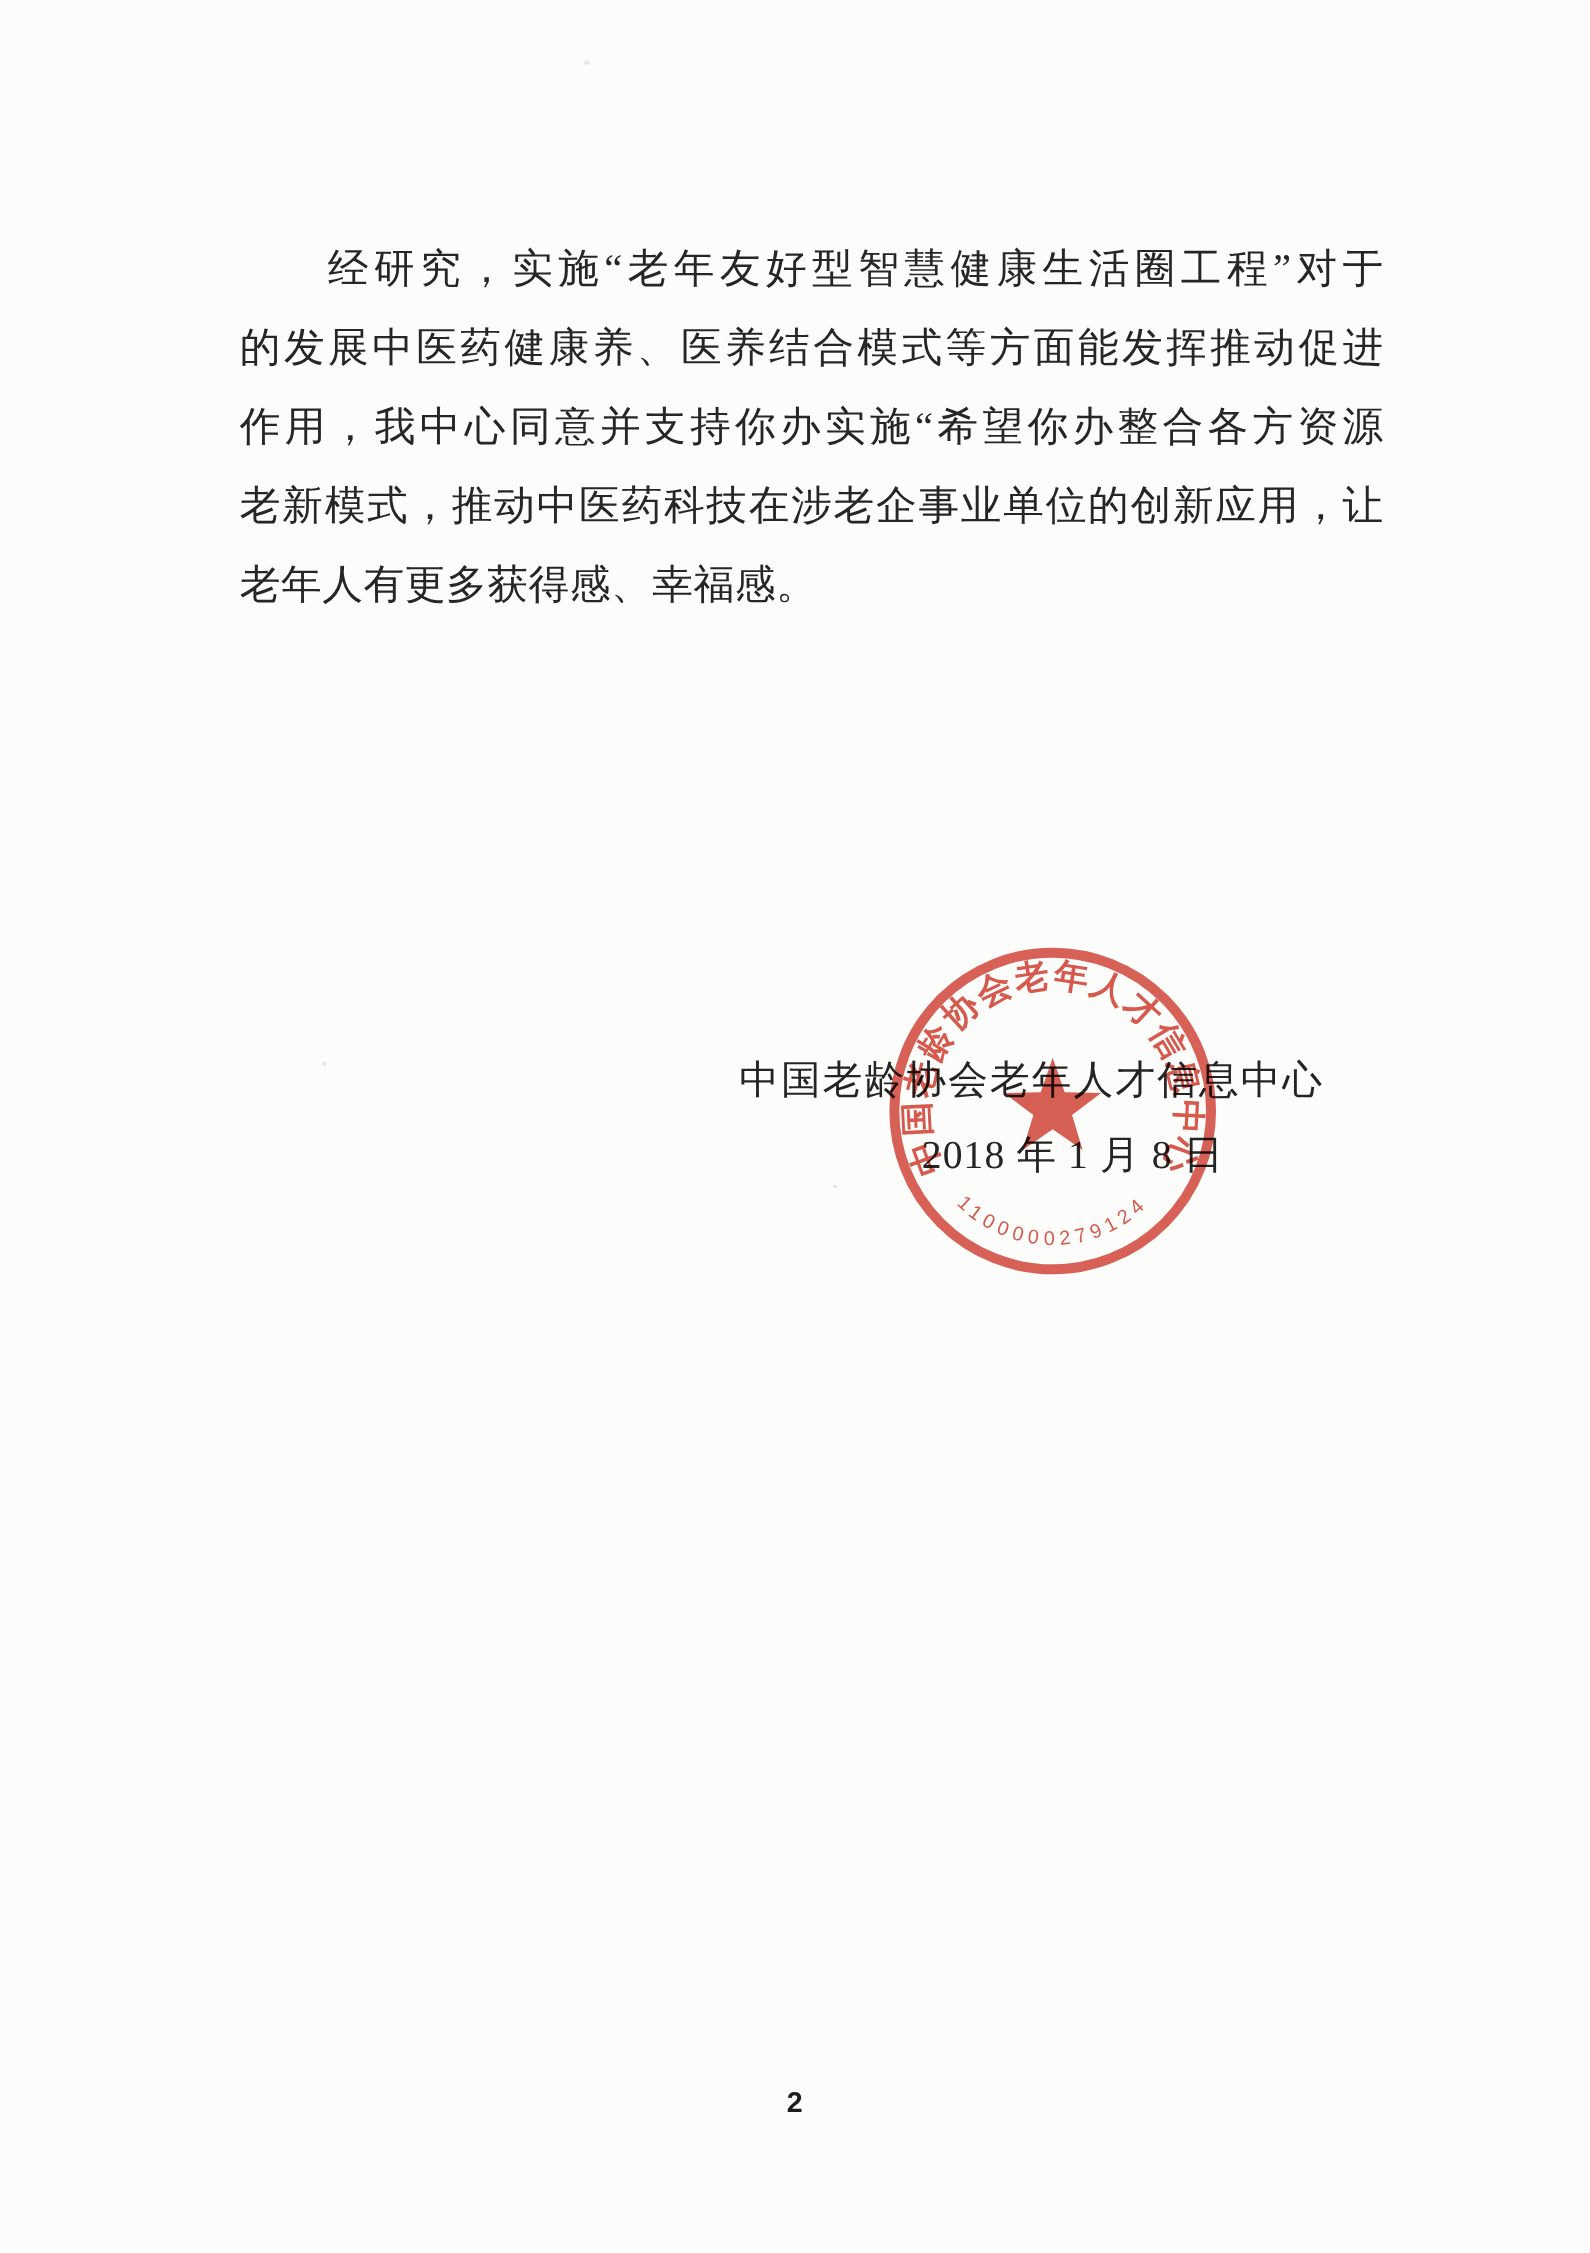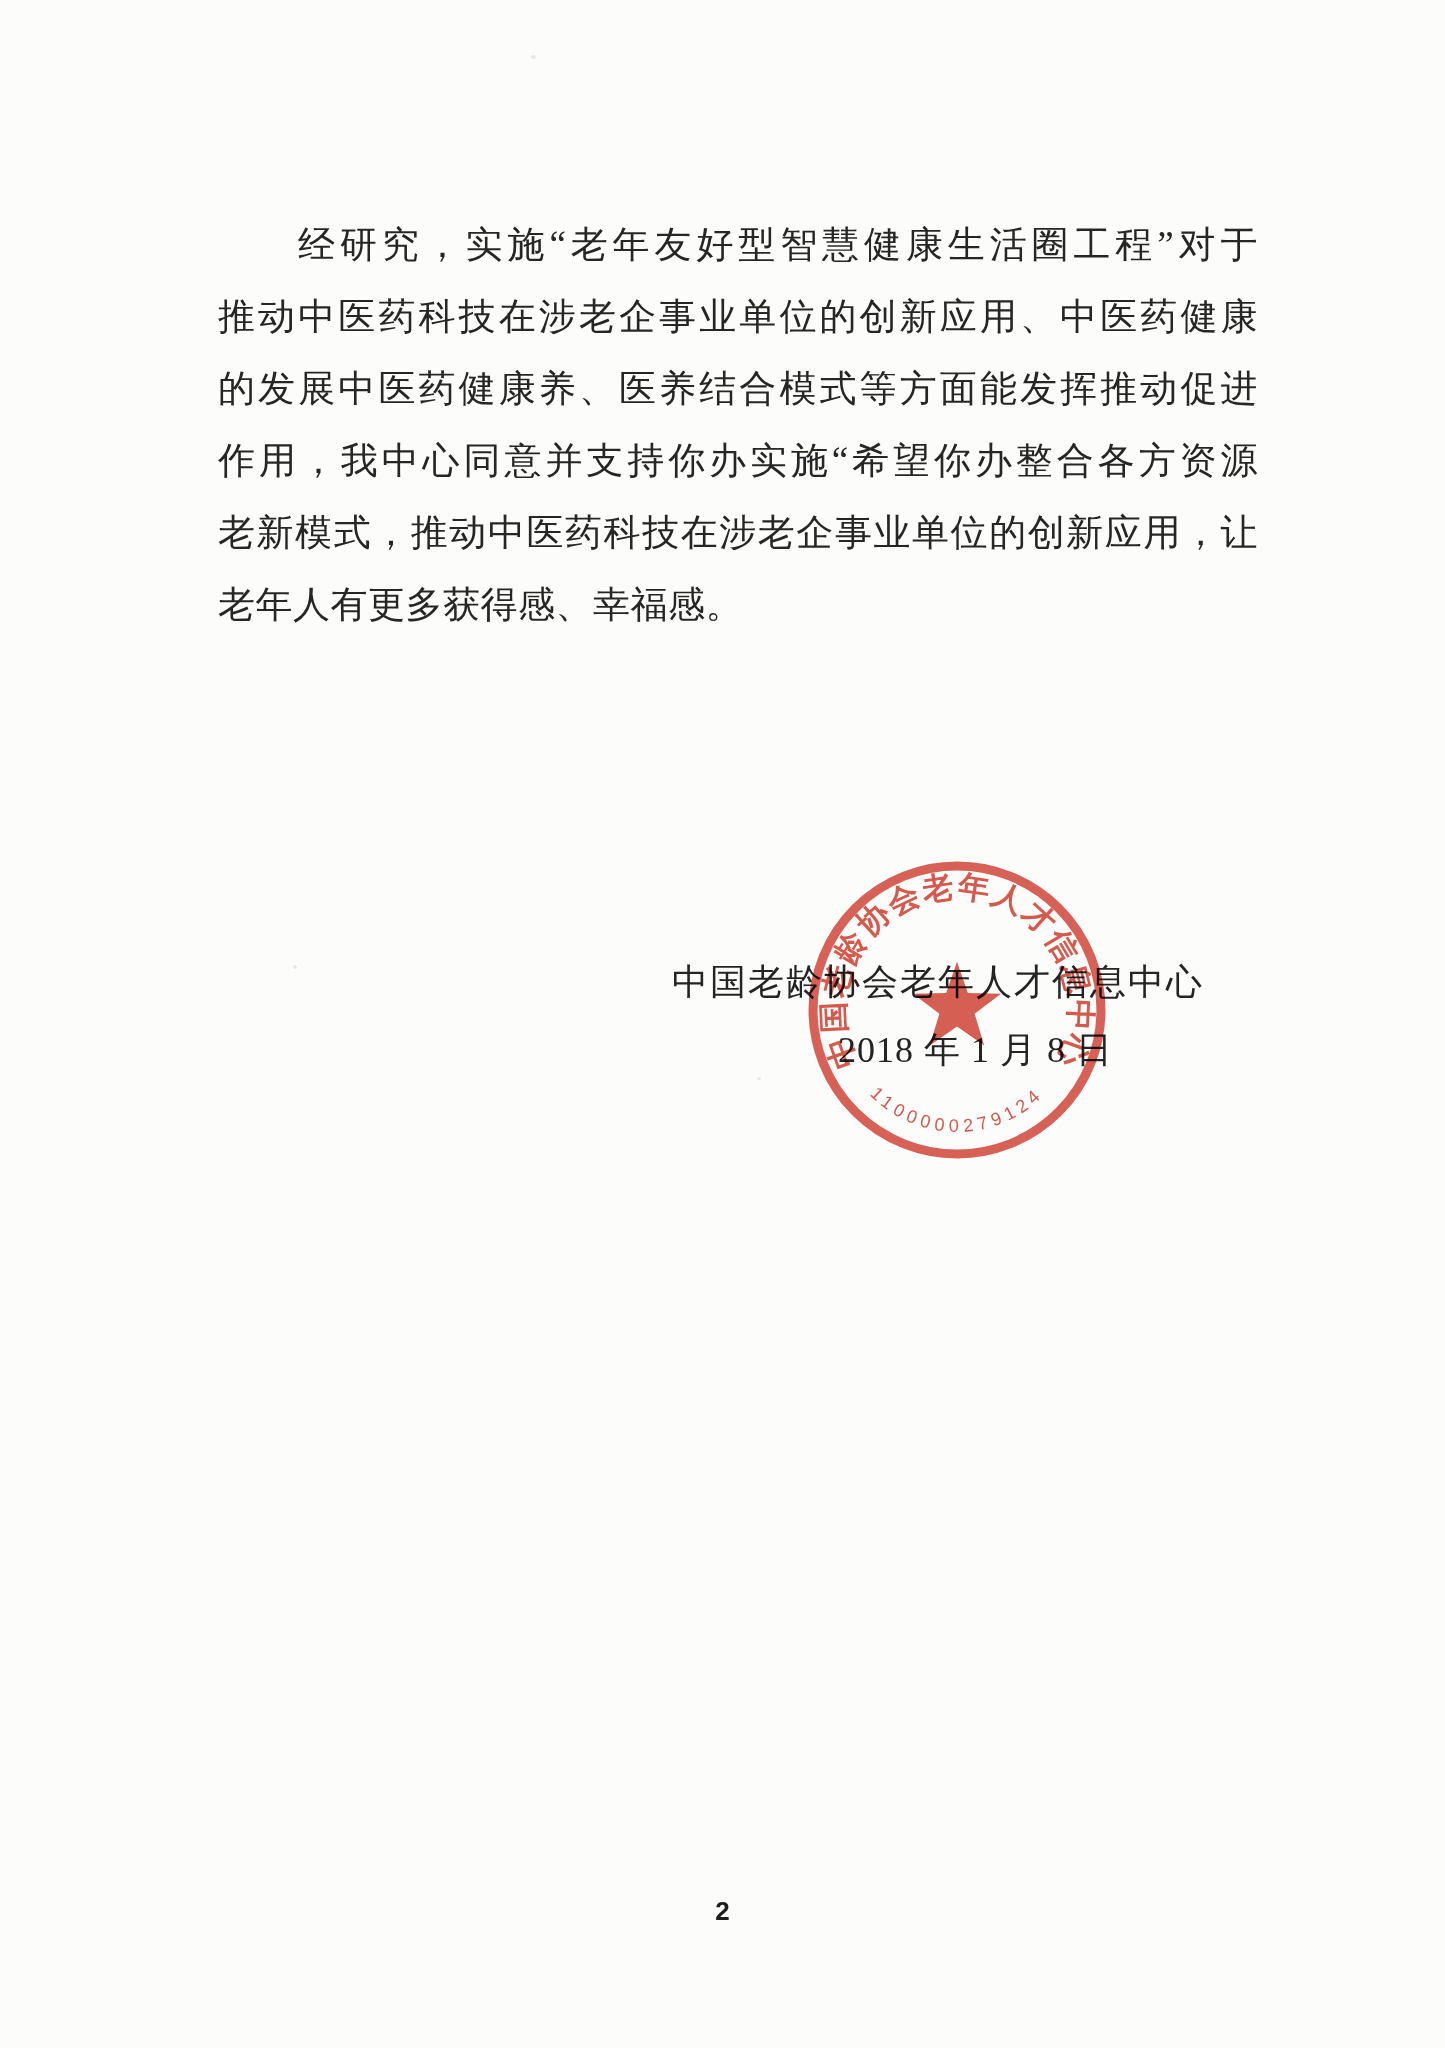--- a/index.html
+++ b/index.html
@@ -79,21 +79,20 @@
   .speck.s2 { left:293px;  top:965px;  width:4px; height:4px; }
   .speck.s3 { left:757px;  top:1077px; width:4px; height:3px; }
 </style>
 </head>
 <body>
 
 <div class="page">
 
   <div class="body-text">
     <div class="line indent">经研究，实施“老年友好型智慧健康生活圈工程”对于</div>
-    <div class="line">推动中医药科技在涉老企事业单位的创新应用、中医药健康</div>
     <div class="line">的发展中医药健康养、医养结合模式等方面能发挥推动促进</div>
     <div class="line">作用，我中心同意并支持你办实施“希望你办整合各方资源</div>
     <div class="line">老新模式，推动中医药科技在涉老企事业单位的创新应用，让</div>
     <div class="line last">老年人有更多获得感、幸福感。</div>
   </div>
 
   <div class="sig-org">中国老龄协会老年人才信息中心</div>
   <div class="sig-date">2018 年 1 月 8 日</div>
 
   <div class="seal">

